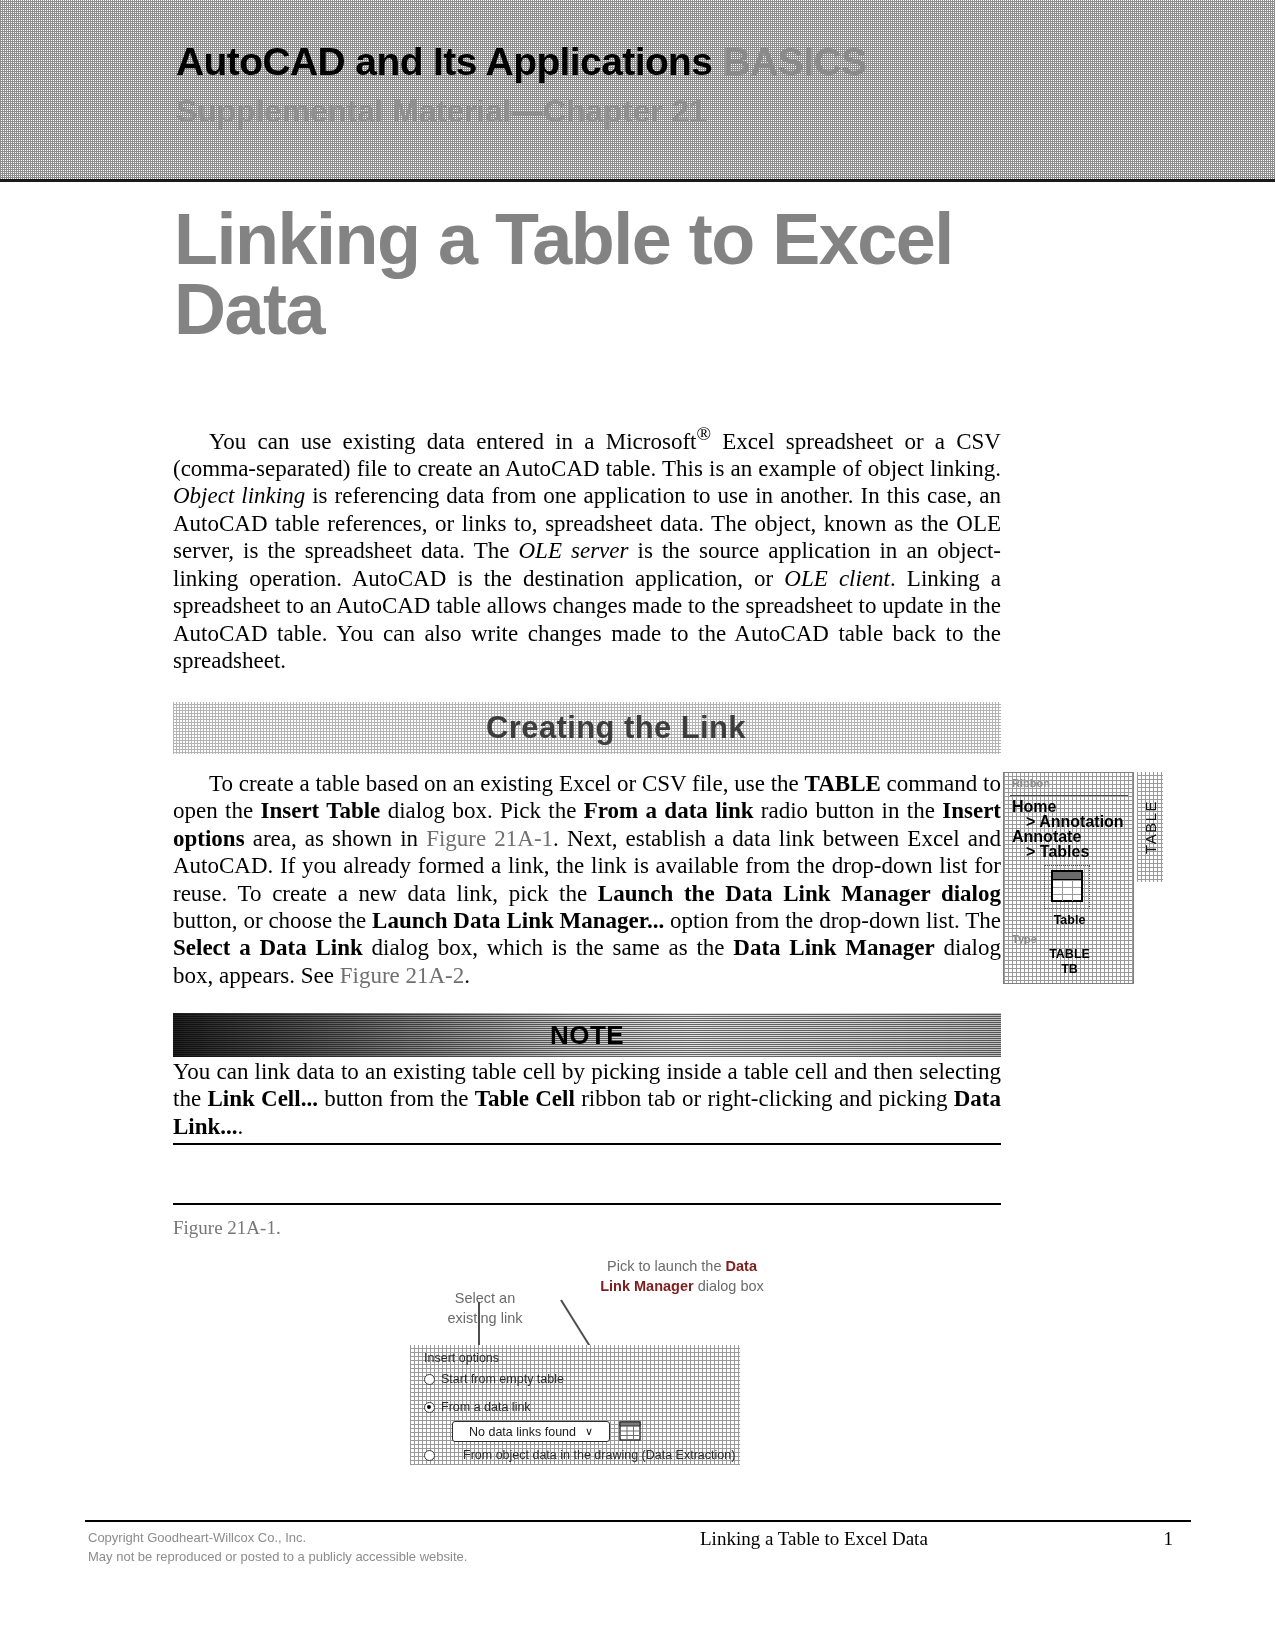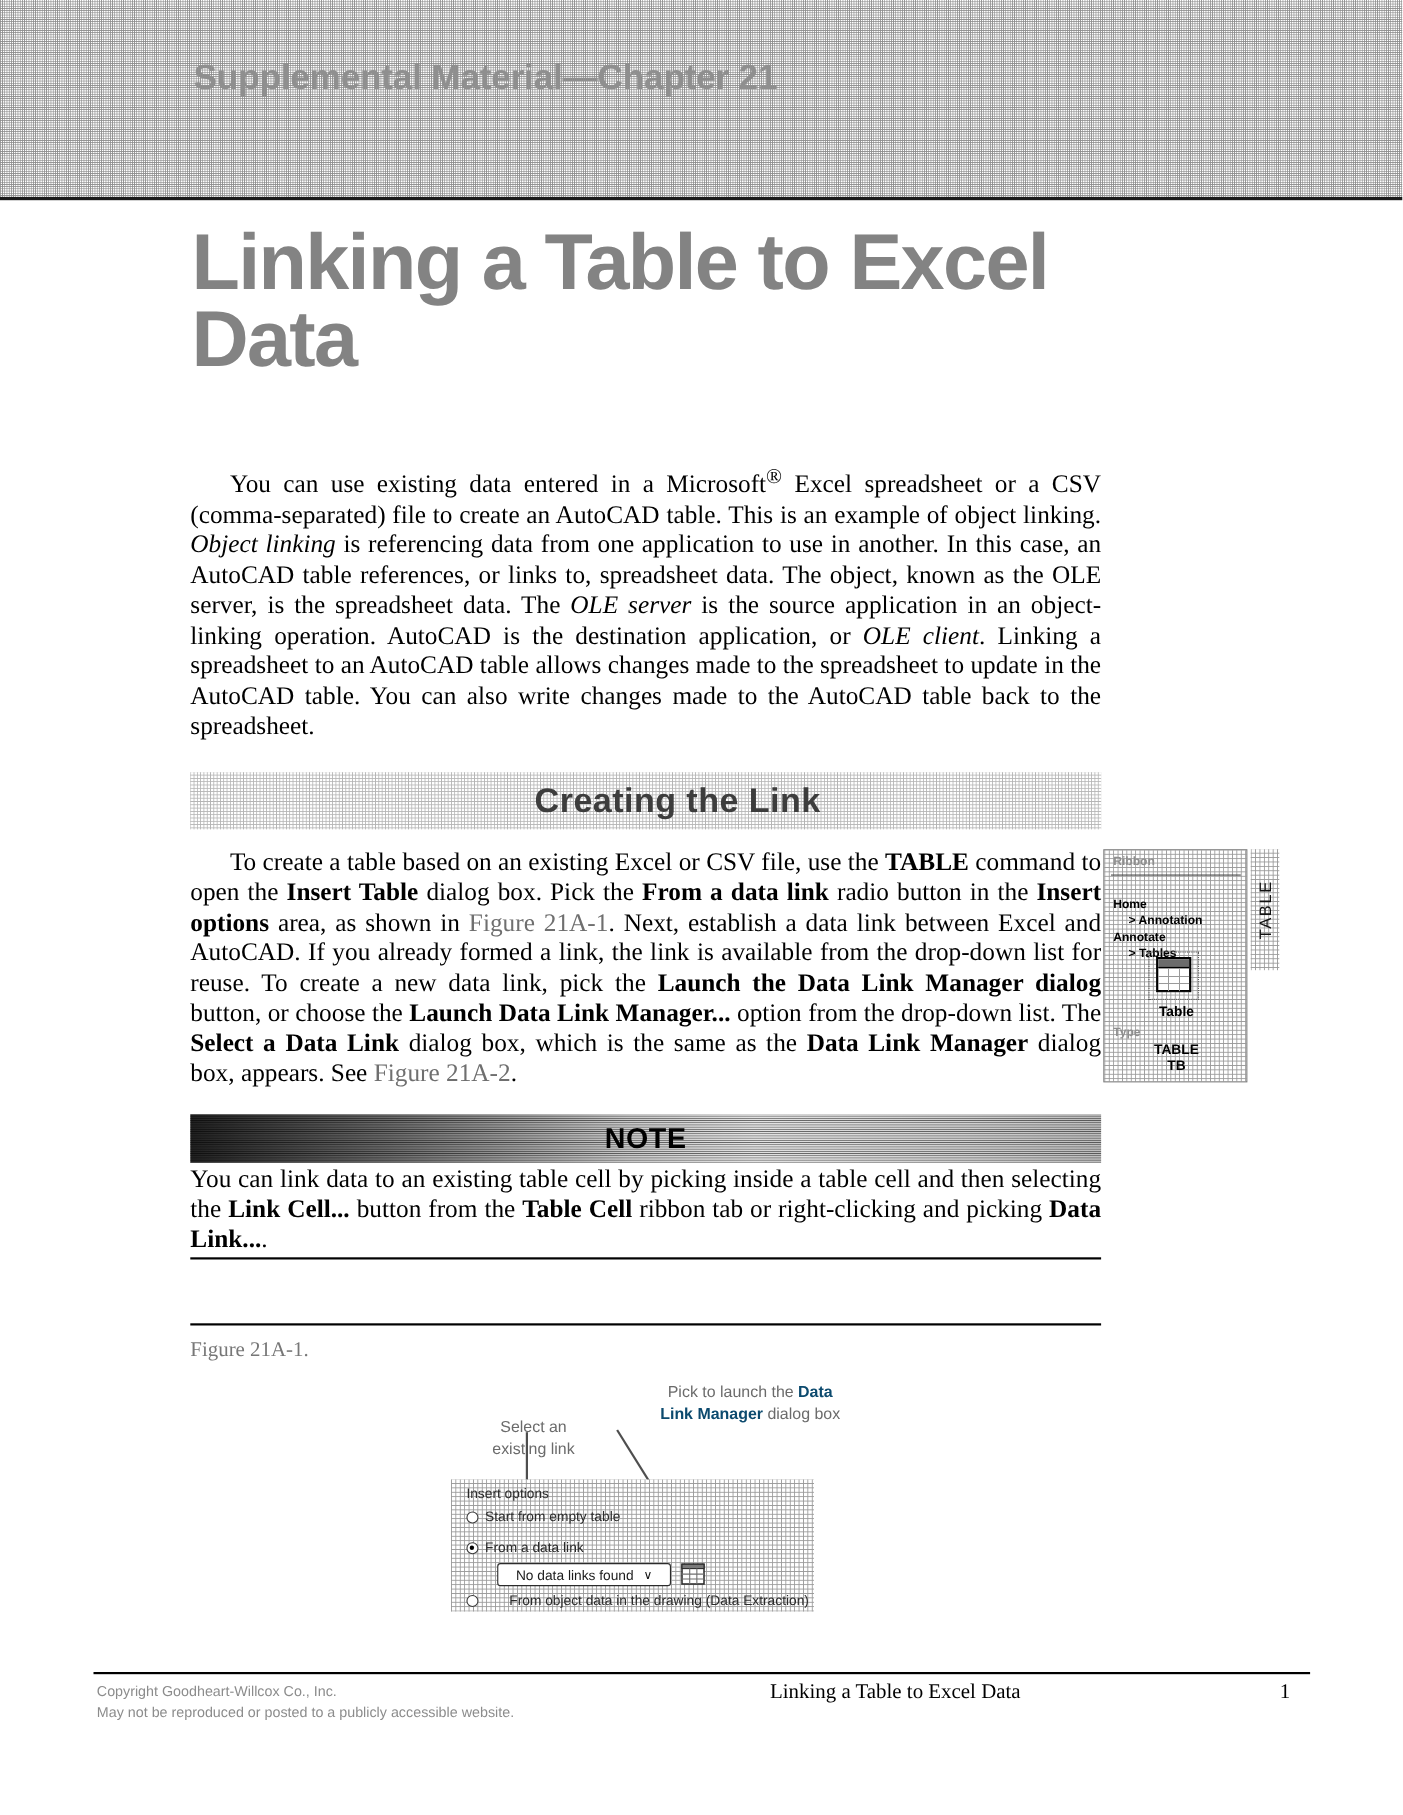--- a/index.html
+++ b/index.html
@@ -148,23 +148,23 @@
     font-weight: bold;
   }
   #ribbon-box .rb-rule {
     position: absolute;
     left: 6px; top: 22px;
     width: 118px; height: 1px;
     background: #4a4a4a;
   }
   #ribbon-box .rb-path {
     position: absolute;
-    left: 8px; top: 42px;
+    left: 8px; top: 26px;
     width: 118px;
-    font-size: 11px;
+    font-size: 16px;
     font-weight: bold;
     line-height: 15px;
   }
   #ribbon-box .rb-path .ind { padding-left: 14px; }
   #ribbon-box .rb-icon-wrap {
     position: absolute;
     left: 40px; top: 92px;
     width: 46px; height: 44px;
   }
   #ribbon-box .rb-icon-outer {
@@ -292,21 +292,21 @@
     font-family: "Liberation Sans", sans-serif;
     font-size: 14.5px;
     line-height: 20px;
     color: #6b6b6b;
   }
   #fig-annots .col {
     position: absolute;
   }
   #fig-annots .c1 { left: 0; top: 0; width: 150px; text-align: center; margin-top: 32px; }
   #fig-annots .c2 { left: 142px; top: 0; width: 260px; text-align: center; }
-  #fig-annots b { color: #0c4a6e; font-weight: bold; }
+  #fig-annots b { color: #7f1d1d; font-weight: bold; }
 
   .leader {
     position: absolute;
     background: #4e4e4e;
   }
   #leader1 {
     left: 478px; top: 1302px;
     width: 2px; height: 86px;
   }
   #leader2 {
@@ -416,20 +416,24 @@
     align-items: baseline;
     color: #000;
   }
   #footer-right .pg { padding-right: 18px; }
 </style>
 </head>
 <body>
 
 <div id="top-banner" class="dither-mid">
   <div id="banner-inner">
+    <div class="banner-line1">
+      <span class="bk">AutoCAD and Its Applications</span>
+      <span class="gy">BASICS</span>
+    </div>
     <div class="banner-line2">Supplemental Material—Chapter 21</div>
   </div>
 </div>
 
 <div id="page-title">Linking a Table to Excel Data</div>
 
 <div class="para indent" id="intro-para">
   <span>You can use existing data entered in a Microsoft</span><sup>®</sup><span> Excel spreadsheet or a CSV (comma-separated) file to create an AutoCAD table. This is an example of object linking. </span><i>Object linking</i><span> is referencing data from one application to use in another. In this case, an AutoCAD table references, or links to, spreadsheet data. The object, known as the OLE server, is the spreadsheet data. The </span><i>OLE server</i><span> is the source application in an object-linking operation. AutoCAD is the destination application, or </span><i>OLE client</i><span>. Linking a spreadsheet to an AutoCAD table allows changes made to the spreadsheet to update in the AutoCAD table. You can also write changes made to the AutoCAD table back to the spreadsheet.</span>
 </div>
 

